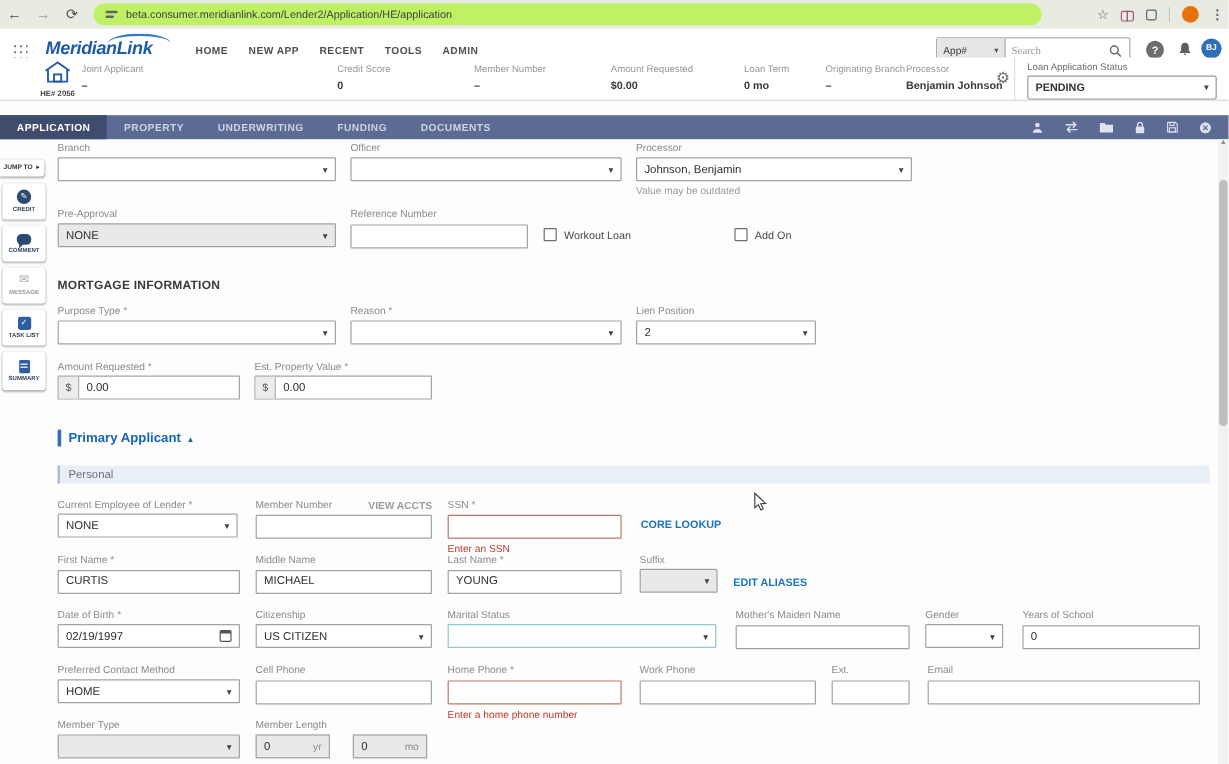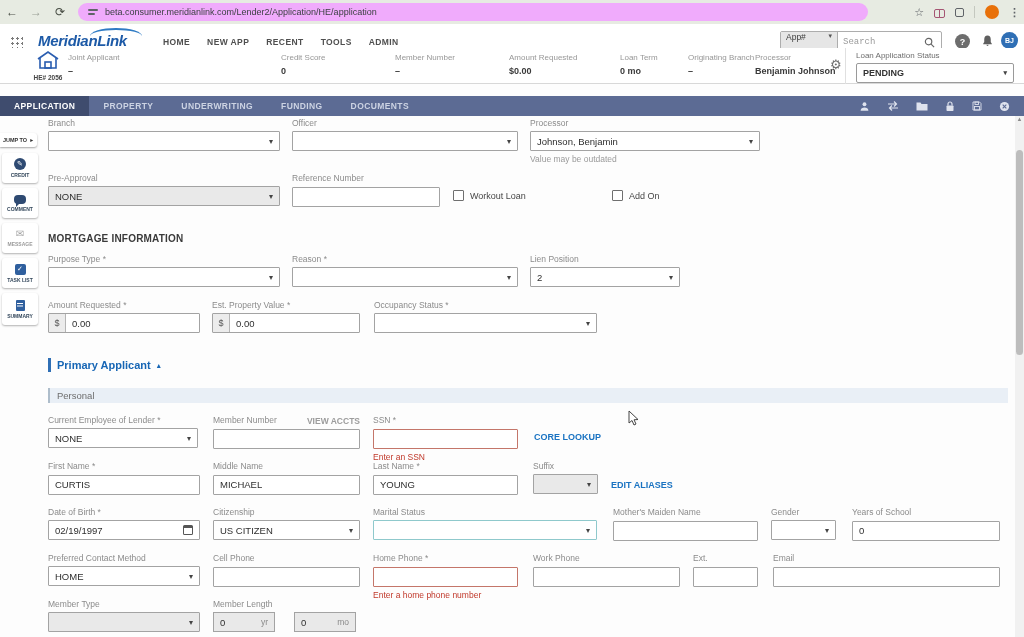--- a/index.html
+++ b/index.html
@@ -3,21 +3,21 @@
 <meta charset="utf-8">
 <style>
   * { margin:0; padding:0; box-sizing:border-box; }
   body { font-family:"Liberation Sans", sans-serif; }
   #app { position:relative; width:1024px; height:637px; background:#fdfdfd; overflow:hidden; }
 
   
   .chrome { position:absolute; left:0; top:0; width:1024px; height:24px; background:#e7ebe2; display:flex; align-items:center; }
   .chrome .navbtn { color:#4a4f46; font-size:12px; width:24px; text-align:center; cursor:default; }
   .chrome .navbtn.dim { color:#9aa096; }
-  .urlpill { display:flex; align-items:center; height:18px; width:790px; margin-left:6px; background:#f0abfc; border-radius:9px; padding:0 10px; }
+  .urlpill { display:flex; align-items:center; height:18px; width:790px; margin-left:6px; background:#bef264; border-radius:9px; padding:0 10px; }
   .siteinfo { width:10px; height:8px; margin-right:7px; position:relative; }
   .siteinfo:before, .siteinfo:after { content:""; position:absolute; left:0; height:2px; width:10px; background:#5f6368; border-radius:1px; }
   .siteinfo:before { top:1px; } .siteinfo:after { top:5px; width:7px; }
   .urltext { font-size:9px; color:#3c4043; white-space:nowrap; }
   .chrome-right { position:absolute; right:4px; top:0; height:24px; display:flex; align-items:center; gap:10px; }
   .star { color:#5f6368; font-size:11px; }
   .flowicon { width:11px; height:7px; position:relative; }
   .flowicon:before, .flowicon:after { content:""; position:absolute; top:0; width:4px; height:7px; border:1.3px solid #a55573; }
   .flowicon:before { left:0; border-radius:2px 0 0 2px; } .flowicon:after { right:0; border-radius:0 2px 2px 0; }
   .exticon { width:9px; height:9px; border:1.4px solid #5f6368; border-radius:2px; }
@@ -27,23 +27,23 @@
 
   
   .apphdr { position:absolute; left:0; top:24px; width:1024px; height:36px; background:#ffffff; border-bottom:1px solid #e3e3e3; }
   .gridicon { position:absolute; left:10px; top:12px; width:13px; height:13px;
     background-image:radial-gradient(#7a7a7a 1.1px, transparent 1.3px); background-size:5px 5px; }
   .logo { position:absolute; left:38px; top:8px; font-size:15px; font-weight:bold; font-style:italic; color:#1d5aa7; letter-spacing:-0.3px; }
   .logo .swoosh { position:absolute; left:52px; top:-4px; width:52px; height:8px; border-top:2.2px solid #2f7bc4; border-radius:50% 50% 0 0 / 100% 100% 0 0; }
   .appnav { position:absolute; left:163px; top:0; height:36px; display:flex; align-items:center; gap:17px; }
   .appnav .navitem { font-size:8.5px; font-weight:bold; color:#4f4f4f; letter-spacing:0.4px; cursor:default; }
   .searchwrap { position:absolute; left:780px; top:7px; width:162px; height:22px; border:1px solid #adadad; border-radius:2px; display:flex; align-items:center; background:#fff; }
-  .appsel { width:57px; height:100%; background:#e6e6e6; border-right:1px solid #adadad; display:flex; justify-content:space-between; padding:0 5px; font-size:8.5px; color:#3c3c3c; }
+  .appsel { width:57px; height:100%; background:#e6e6e6; border-right:1px solid #adadad; display:flex; align-items:center; justify-content:space-between; padding:0 5px; font-size:8.5px; color:#3c3c3c; }
   .appsel .arr { font-size:7px; color:#555; }
-  .searchwrap input { flex:1; border:none; outline:none; font-size:9px; padding:0 5px; min-width:0; font-family:Liberation Mono, monospace; color:#333; background:transparent; }
+  .searchwrap input { flex:1; border:none; outline:none; font-size:9px; padding:0 5px; min-width:0; font-family:Liberation Serif, serif; color:#333; background:transparent; }
   .searchwrap input::placeholder { color:#9a9a9a; }
   .mag { margin-right:6px; }
   .helpbtn { position:absolute; left:955px; top:10px; width:15px; height:15px; border-radius:50%; background:#6d6d6d; color:#fff; font-size:9px; font-weight:bold; display:flex; align-items:center; justify-content:center; }
   .bellwrap { position:absolute; left:981px; top:10px; }
   .useravatar { position:absolute; left:1001px; top:8px; width:17px; height:17px; border-radius:50%; background:#2f6fb5; color:#fff; font-size:7px; font-weight:bold; display:flex; align-items:center; justify-content:center; }
 
   
   .lsum { position:absolute; left:0; top:48px; width:1024px; height:36px; background:#fff; border-bottom:1px solid #d8d8d8; }
   .houseblock { position:absolute; left:26px; top:2px; width:44px; text-align:center; }
   .loanid { font-size:6.5px; font-weight:bold; color:#454545; margin-top:0px; }
@@ -346,26 +346,20 @@
       <input value="0.00" style="">
     </div>
   </div>
   <div class="fg" style="left:212px;top:300px;width:148px">
     <label>Est. Property Value *</label>
     <div class="money">
       <span class="pre">$</span>
       <input value="0.00" style="">
     </div>
   </div>
-  <div class="fg" style="left:374px;top:300px;width:223px">
-    <label>Occupancy Status *</label>
-    <div class="sel">
-        <span></span>
-      </div>
-  </div>
 
   <div class="primaryhdr">
     <span class="pbar"></span>
     <span class="ptxt">Primary Applicant</span>
     <span class="pcaret">▴</span>
   </div>
 
   <div class="personalbar">
     <span>Personal</span>
   </div>

